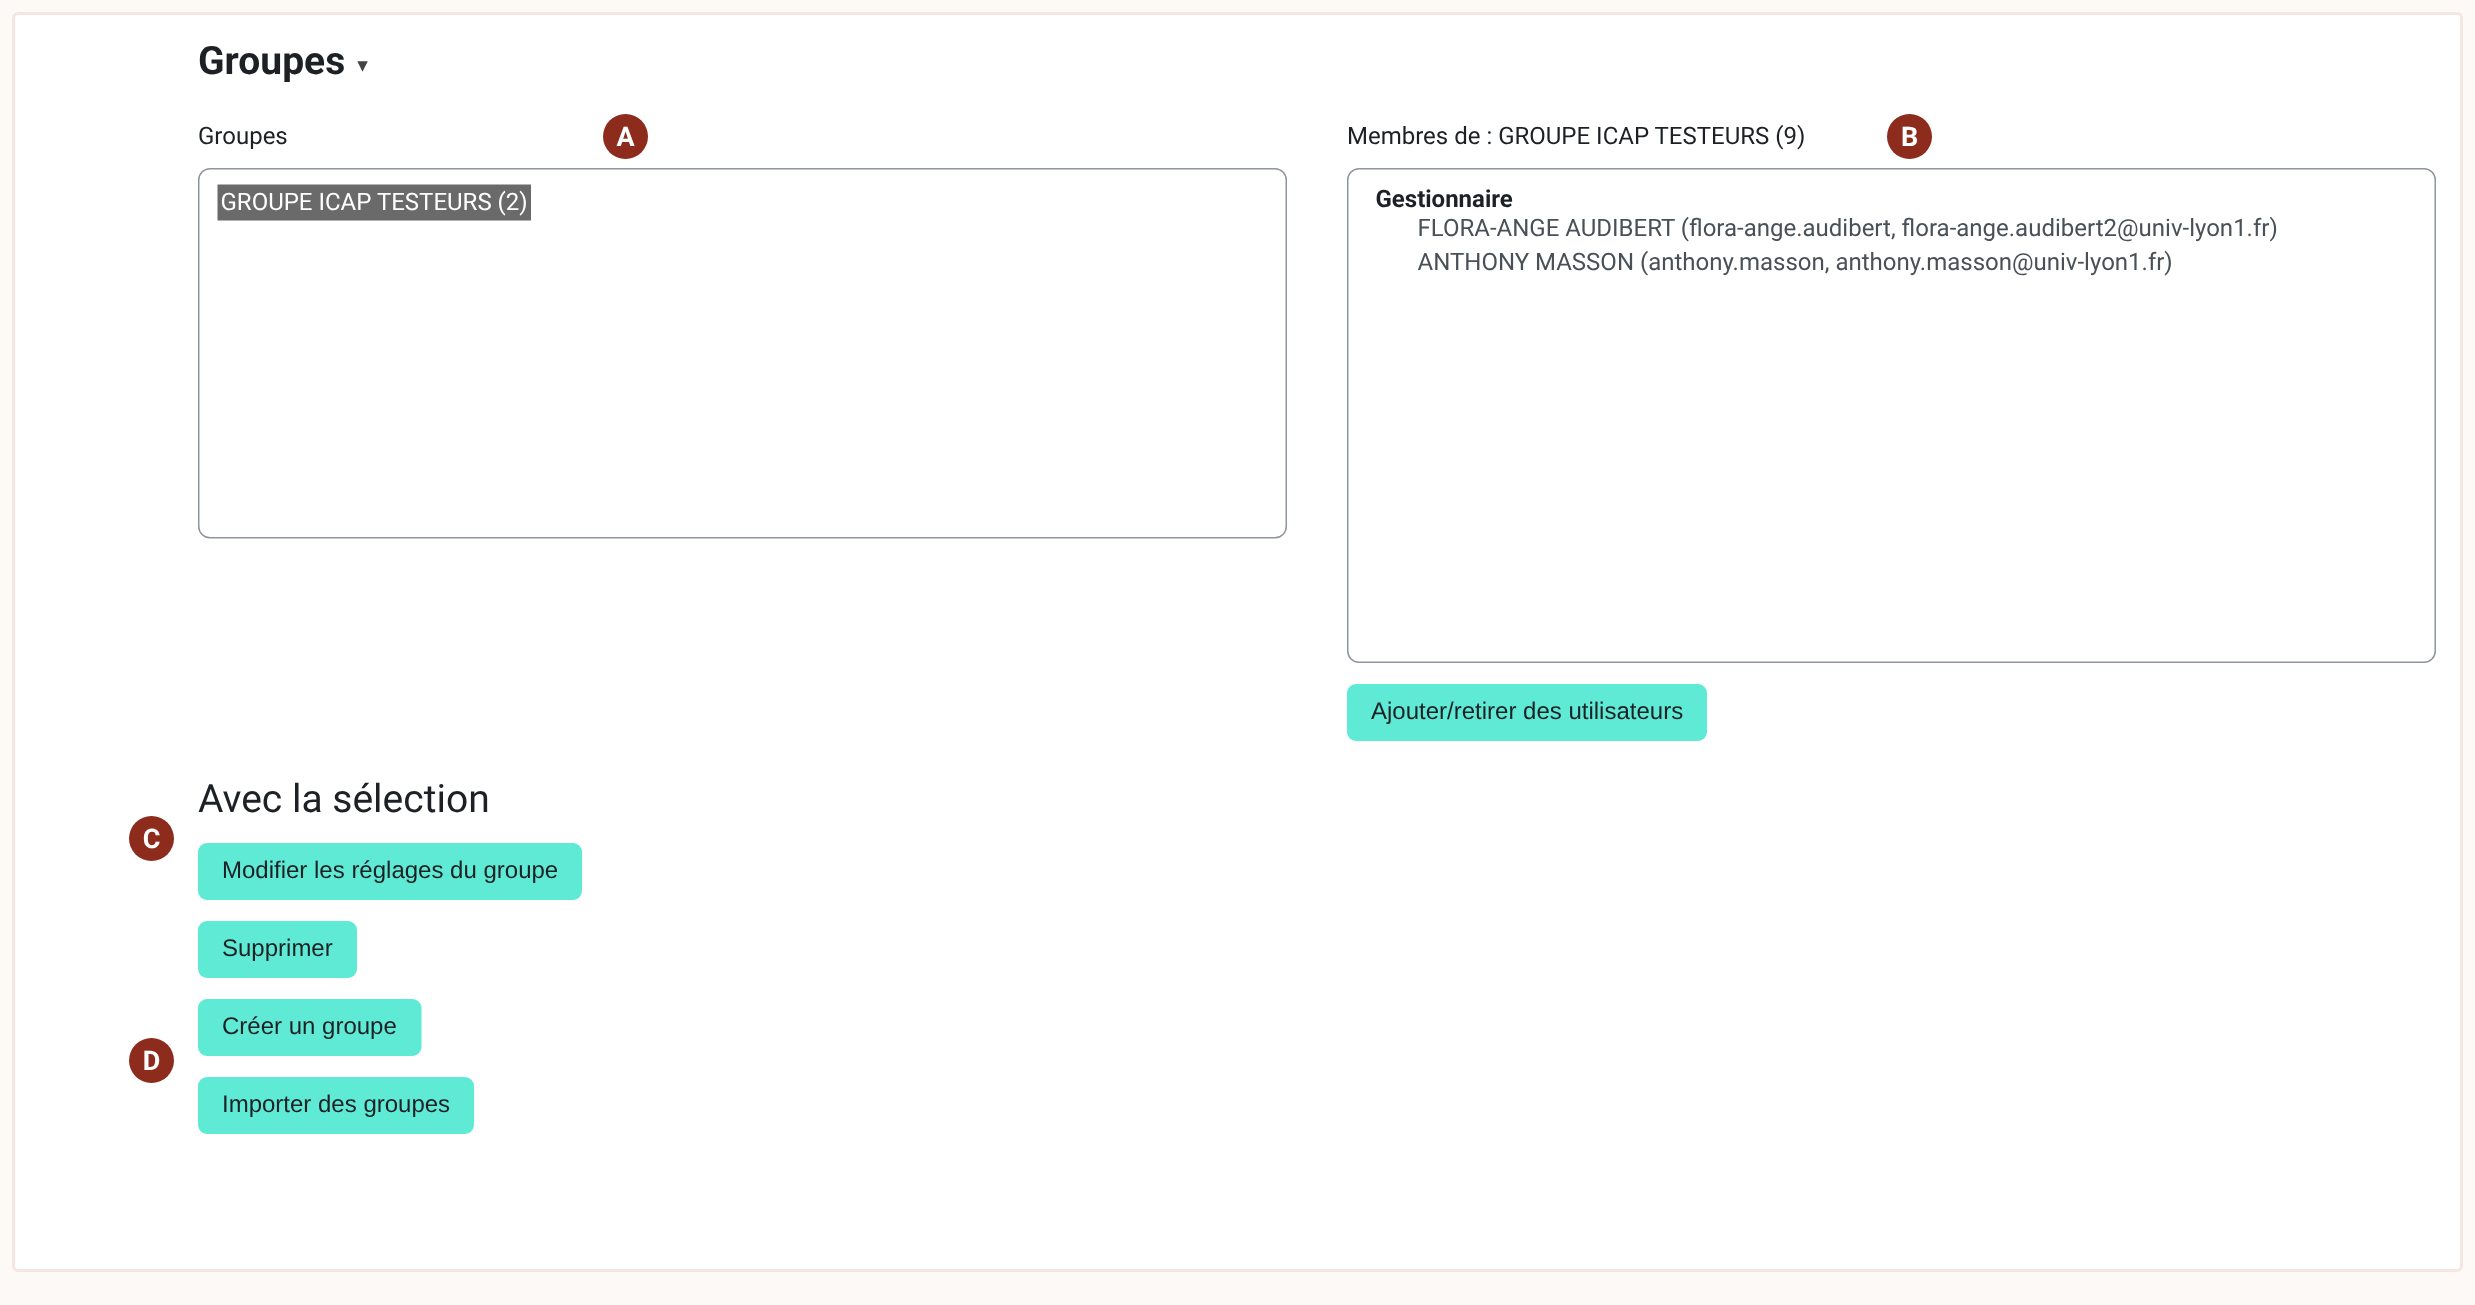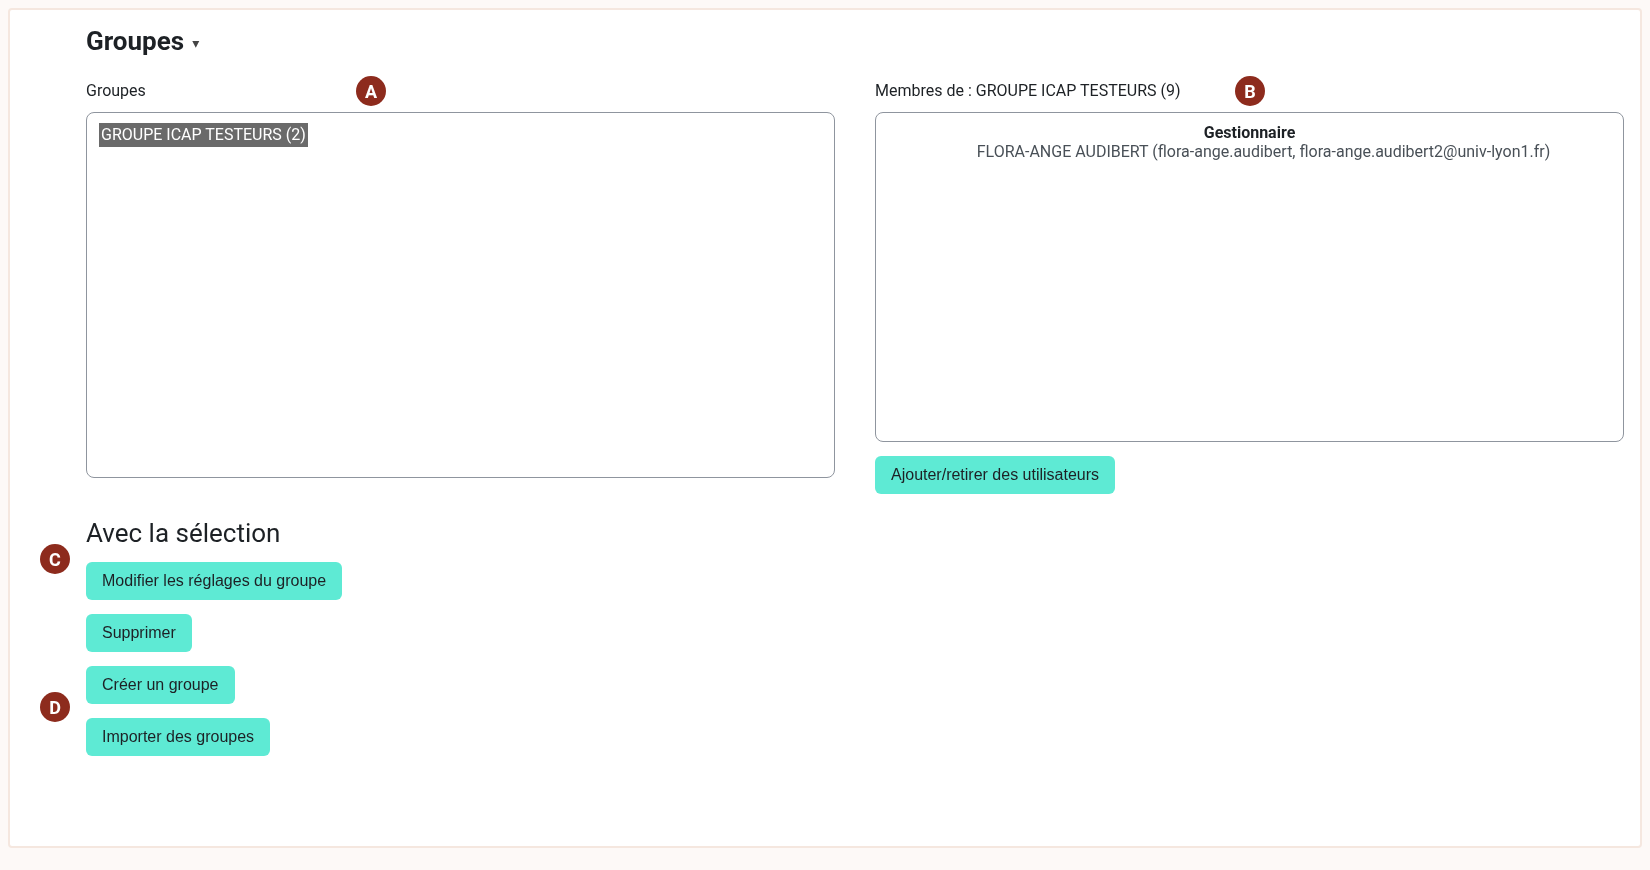--- a/index.html
+++ b/index.html
@@ -13,20 +13,21 @@
     .outer {
       background: #fff;
       border: 2px solid #f5e7df;
       border-radius: 4px;
       padding: 0 0 10px 0;
       position: relative;
       min-height: 840px;
     }
     .content {
       padding: 0 16px 0 16px;
+      margin-left: 46px;
     }
     .page-header {
       display: flex;
       align-items: center;
       gap: 8px;
       padding: 16px 0 20px 60px;
     }
     .page-header h2 {
       font-size: 26px;
       font-weight: 700;
@@ -52,21 +53,21 @@
       margin-bottom: 8px;
       height: 28px;
     }
     .col-header-label {
       font-size: 16px;
       color: #1d2125;
     }
     .listbox {
       border: 1px solid #8f959e;
       border-radius: 8px;
-      height: 366px;
+      height: 247px;
       padding: 10px 12px;
       font-size: 16px;
       color: #1d2125;
       overflow: auto;
     }
     .listbox .opt {
       padding: 1px 2px;
       line-height: 22px;
       display: inline-block;
     }
@@ -75,21 +76,20 @@
       color: #fff;
     }
     .listbox .optrow { line-height: 22px; }
     .members-box {
       border: 1px solid #8f959e;
       border-radius: 8px;
       height: 330px;
       padding: 10px 18px;
       font-size: 16px;
       color: #495057;
-      text-align: center;
     }
     .members-box .role {
       font-weight: 700;
       color: #1d2125;
       margin-top: 0;
     }
     .members-box .role + .member {
       margin-left: 28px;
       margin-bottom: 4px;
     }
@@ -168,20 +168,21 @@
 
       <div class="col">
         <div class="col-header">
           <span class="col-header-label">Membres de : GROUPE ICAP TESTEURS (9)</span>
         </div>
         <div class="rel">
           <div class="marker marker-b">B</div>
           <div class="members-box" id="members-box">
               <div class="role">Gestionnaire</div>
               <div class="member">FLORA-ANGE AUDIBERT (flora-ange.audibert, flora-ange.audibert2@univ-lyon1.fr)</div>
+              <div class="member">ANTHONY MASSON (anthony.masson, anthony.masson@univ-lyon1.fr)</div>
             </div>
         </div>
         <div class="right-actions">
           <button class="btn">Ajouter/retirer des utilisateurs</button>
         </div>
       </div>
 
     </div>
 
     <div class="section rel">

